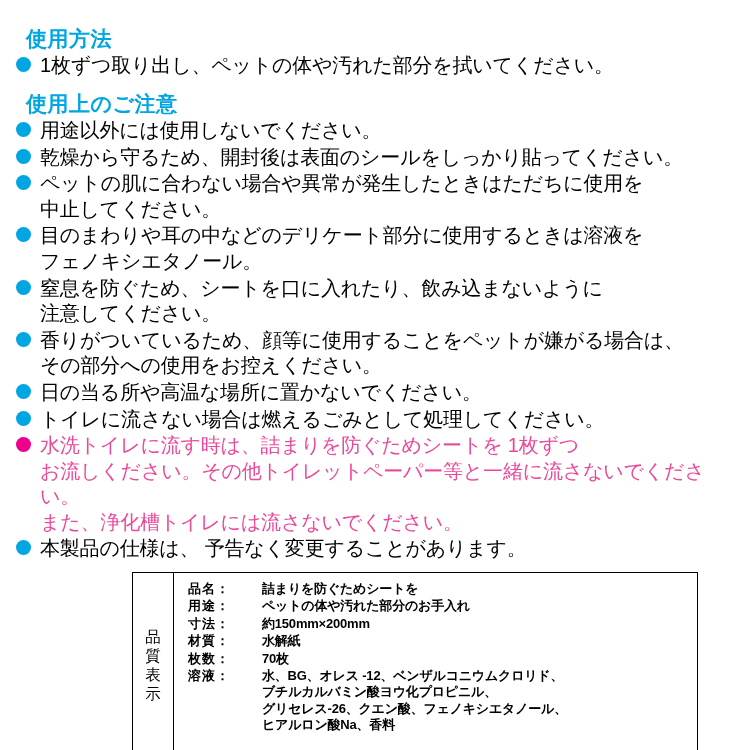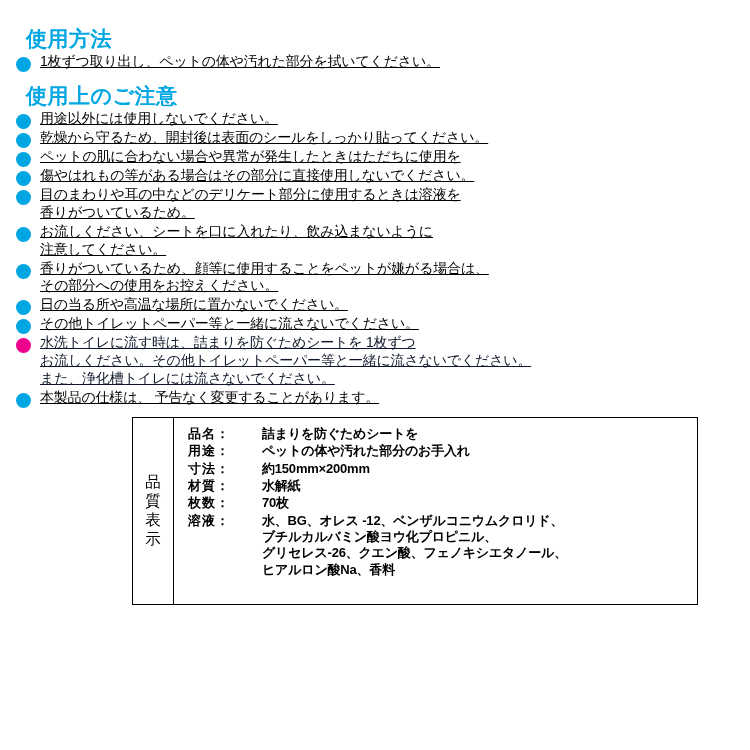--- a/index.html
+++ b/index.html
@@ -33,39 +33,38 @@
     margin-top: 12px;
   }
   ul.bullets {
     list-style: none;
     margin: 0;
     padding: 0;
   }
   li.bullet {
     position: relative;
     padding-left: 26px;
-    font-size: 14px;
+    font-size: 20px;
     line-height: 1.28;
     margin-bottom: 1px;
     color: #000;
     letter-spacing: -0.2px;
-    text-decoration: underline;
   }
   li.bullet .dot {
     position: absolute;
     left: 2px;
     top: 4px;
     width: 15px;
     height: 15px;
     border-radius: 50%;
     background: #00a6e2;
     display: block;
   }
   li.bullet.pink {
-    color: #0f172a;
+    color: #ec4899;
   }
   li.bullet.pink .dot {
     background: #ec008c;
   }
   li.bullet .line2 {
     display: block;
     padding-left: 0;
   }
   .spec-wrap {
     margin-top: 10px;
@@ -136,54 +135,51 @@
     </li>
 
     <li class="bullet">
       <span class="dot"></span>
       <span>乾燥から守るため、開封後は表面のシールをしっかり貼ってください。</span>
     </li>
 
     <li class="bullet">
       <span class="dot"></span>
       <span>ペットの肌に合わない場合や異常が発生したときはただちに使用を</span>
-    </li>
-
-    <li class="bullet">
-      <span class="dot"></span>
-      <span>傷やはれもの等がある場合はその部分に直接使用しないでください。</span>
-    </li>
+      <span class="line2">中止してください。</span>
+    </li>
+
 
     <li class="bullet">
       <span class="dot"></span>
       <span>目のまわりや耳の中などのデリケート部分に使用するときは溶液を</span>
-      <span class="line2">香りがついているため。</span>
-    </li>
-
-    <li class="bullet">
-      <span class="dot"></span>
-      <span>お流しください、シートを口に入れたり、飲み込まないように</span>
+      <span class="line2">フェノキシエタノール。</span>
+    </li>
+
+    <li class="bullet">
+      <span class="dot"></span>
+      <span>窒息を防ぐため、シートを口に入れたり、飲み込まないように</span>
       <span class="line2">注意してください。</span>
     </li>
 
     <li class="bullet">
       <span class="dot"></span>
       <span>香りがついているため、顔等に使用することをペットが嫌がる場合は、</span>
       <span class="line2">その部分への使用をお控えください。</span>
     </li>
 
     <li class="bullet">
       <span class="dot"></span>
       <span>日の当る所や高温な場所に置かないでください。</span>
     </li>
 
 
     <li class="bullet">
       <span class="dot"></span>
-      <span>その他トイレットペーパー等と一緒に流さないでください。</span>
+      <span>トイレに流さない場合は燃えるごみとして処理してください。</span>
     </li>
 
     <li class="bullet pink">
       <span class="dot"></span>
       <span>水洗トイレに流す時は、詰まりを防ぐためシートを 1枚ずつ</span>
       <span class="line2">お流しください。その他トイレットペーパー等と一緒に流さないでください。</span>
       <span class="line2">また、浄化槽トイレには流さないでください。</span>
     </li>
 
     <li class="bullet">

